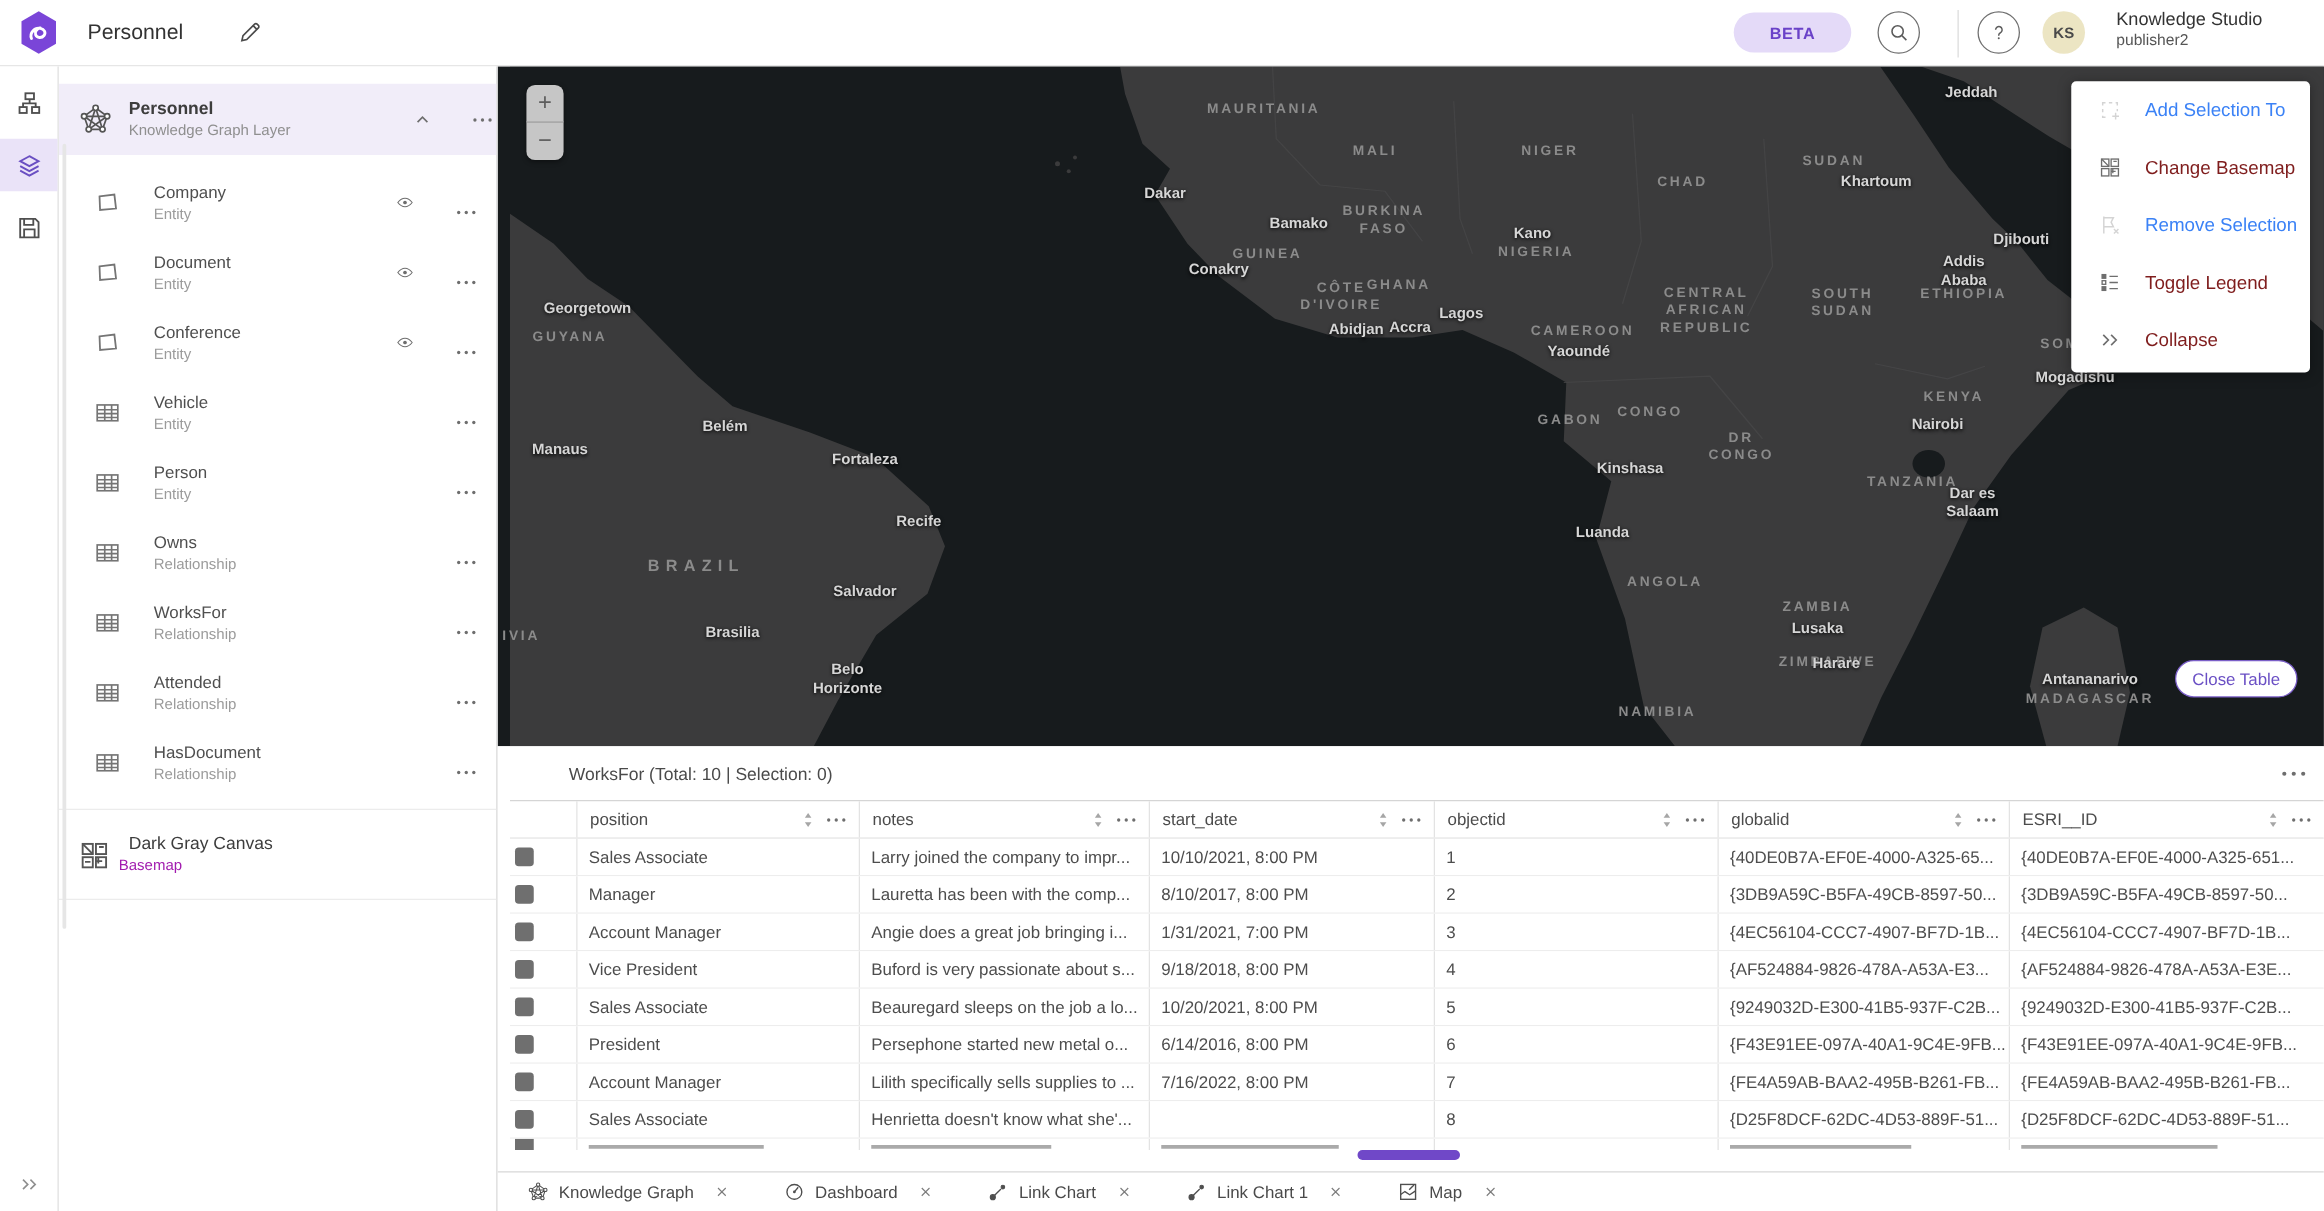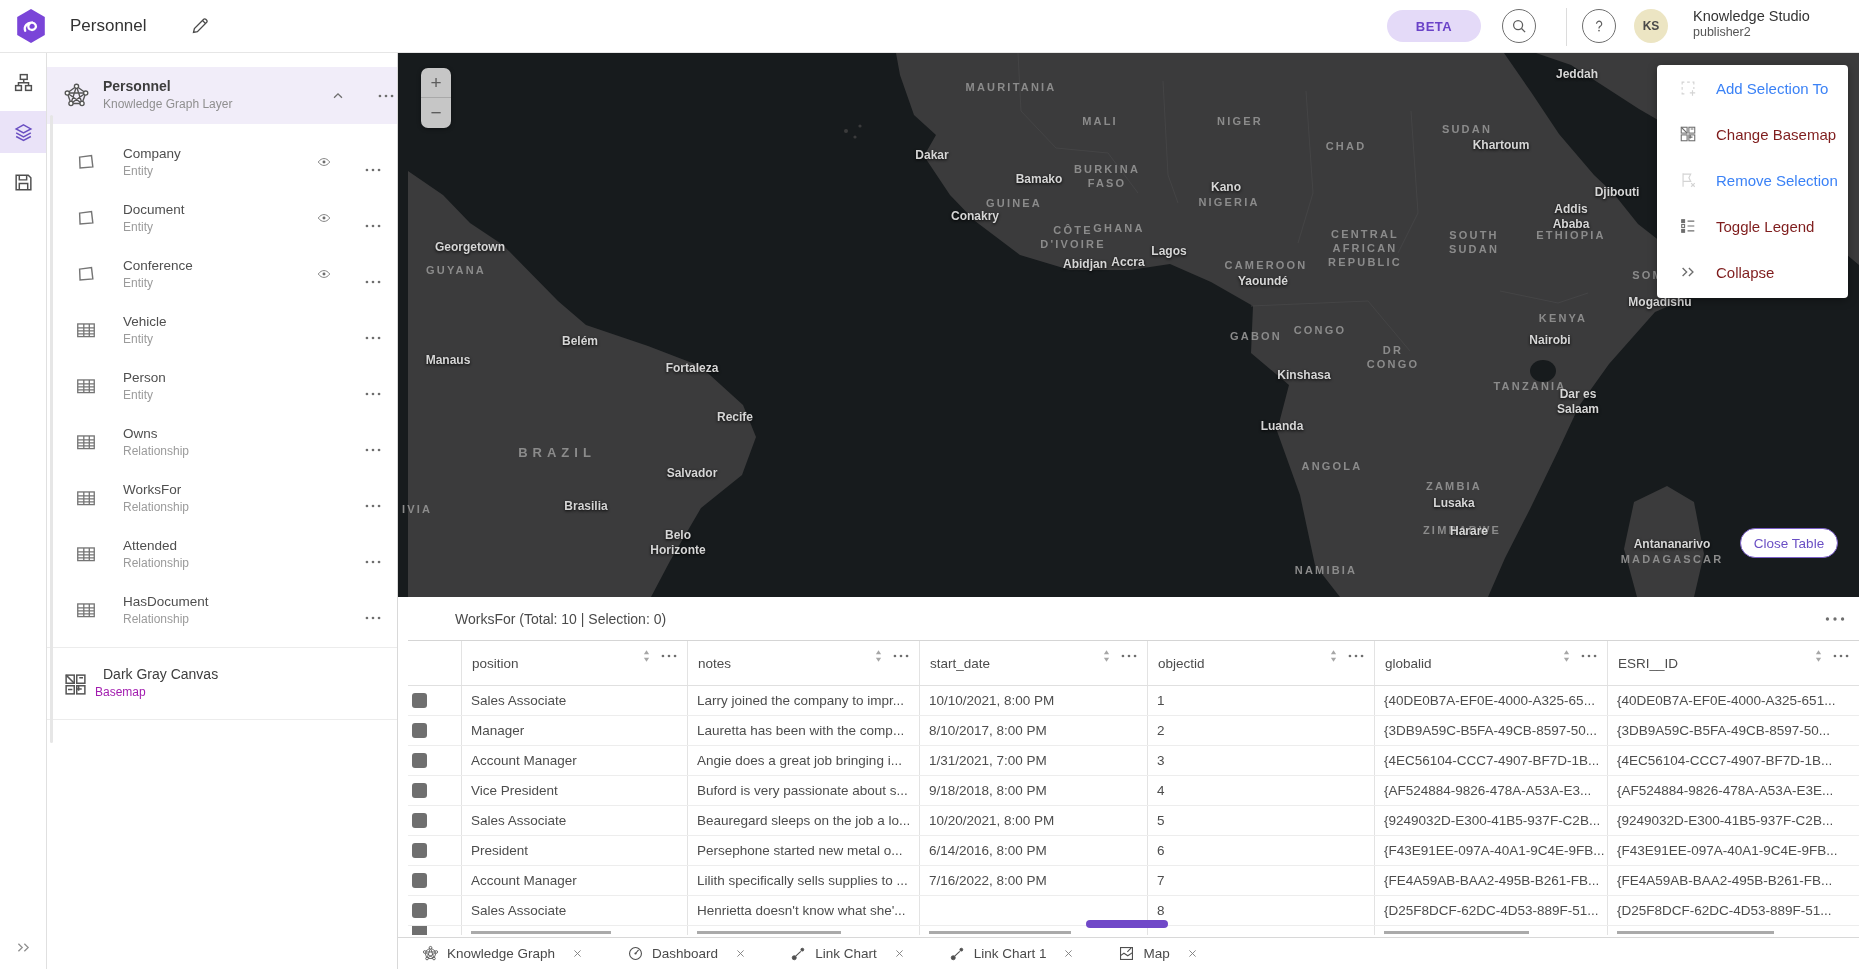--- a/index.html
+++ b/index.html
@@ -104,21 +104,21 @@
   .tableregion { position:absolute; left:398px; top:597px; width:1461px; height:340px;
         background:#fff; z-index:6; overflow:hidden; }
   .tbl-titlebar { position:relative; height:43px; }
   .tbl-titlebar span { position:absolute; left:57px; top:14px; font-size:14px; color:#4a4a4a; }
   .tbl-dots { position:absolute; right:14px; top:14px; width:20px; height:16px; border:none;
         background:none; color:#6e6e6e; cursor:pointer; padding:5px 0; }
   .tbl { position:absolute; left:10px; top:43px; width:1451px; }
   .trow { display:flex; }
   .tcell { flex:none; border-right:1px solid #e3e3e3; overflow:hidden; white-space:nowrap; }
   .tcell:last-child { border-right:none; }
-  .thead { border-top:1px solid #d5d5d5; border-bottom:1px solid #e0e0e0; height:46px; }
+  .thead { border-top:1px solid #d5d5d5; border-bottom:1px solid #e0e0e0; height:31px; }
   .thead .tcell { position:relative; display:flex; align-items:center; padding-left:10px;
         font-size:13.5px; color:#4c4c4c; cursor:pointer; }
   .hctl { position:absolute; right:10px; top:8px; display:flex; gap:10px; align-items:center; }
   .hctl .sort { width:9px; height:14px; color:#a6a6a6; }
   .hctl .hdots { width:16px; height:4px; color:#6e6e6e; cursor:pointer; }
   .tbody .trow { height:30px; border-bottom:1px solid #ededed; cursor:pointer; background:#fff; }
   .tbody .tcell { display:flex; align-items:center; padding-left:9px; font-size:13.5px; color:#4d4d4d; }
   .tbody .tcell.ck { padding-left:4px; }
   .ckbox { width:15px; height:15px; border-radius:3px; background:#6f6f6f; cursor:pointer; }
   .trow.part { height:9px !important; overflow:hidden; border-bottom:none !important; }

